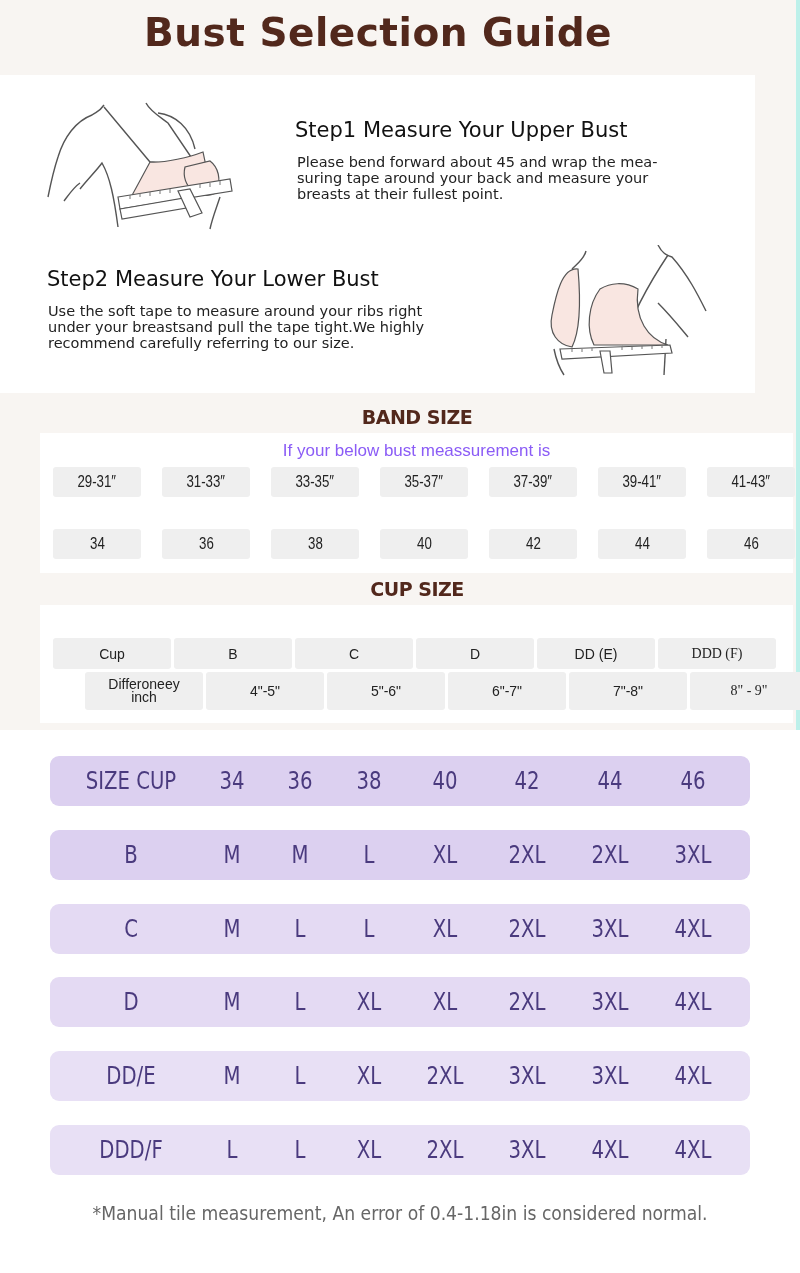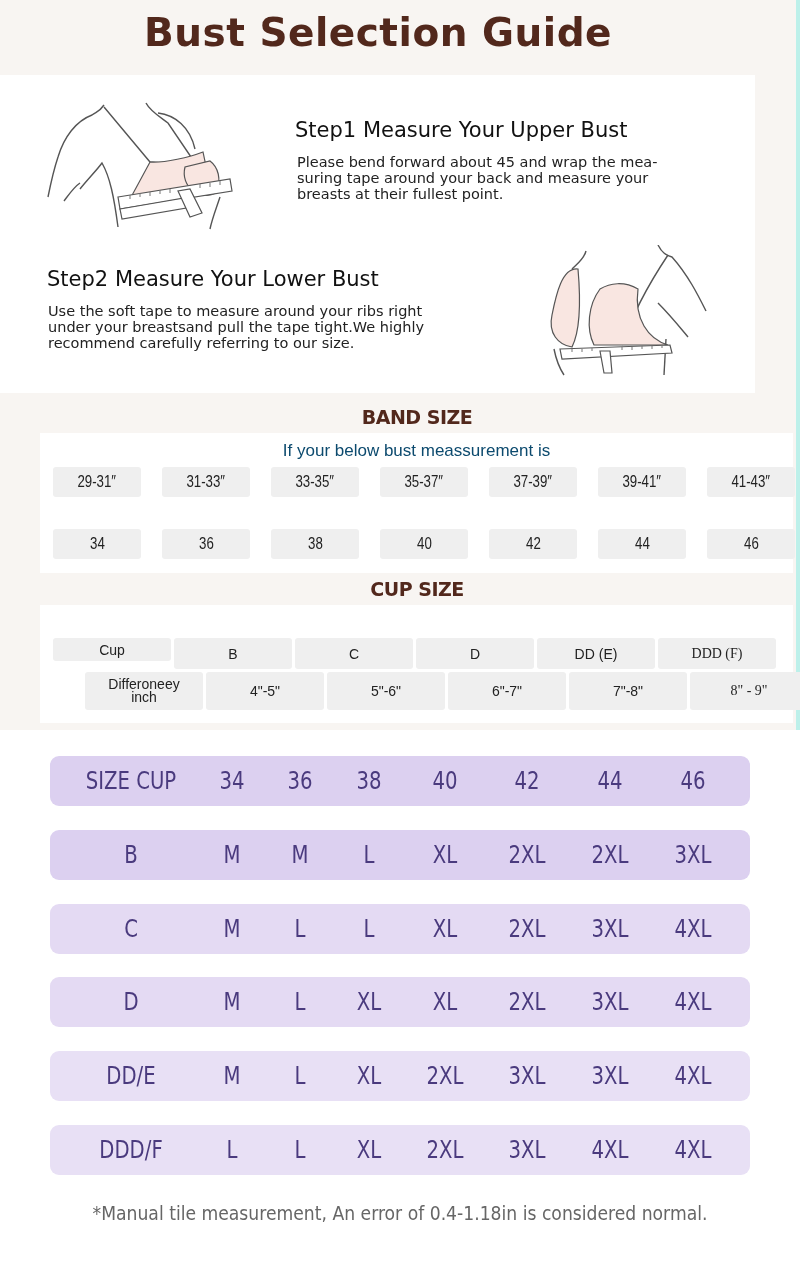--- a/index.html
+++ b/index.html
@@ -33,21 +33,21 @@
   }
 
   .section-title {
     position: absolute; left: 0; width: 834px; text-align: center;
     font-family: "DejaVu Sans", sans-serif; font-weight: bold;
     font-size: 19px; color: #52281c; letter-spacing: -0.5px;
   }
   .panel { position: absolute; left: 40px; width: 753px; background: #ffffff; }
   .caption {
     position: absolute; left: 0; width: 753px; text-align: center;
-    font-family: "Liberation Sans", sans-serif; font-size: 17px; color: #0c4a6e;
+    font-family: "Liberation Sans", sans-serif; font-size: 17px; color: #8b5cf6;
   }
   .cell-row { position: absolute; left: 13px; display: flex; gap: 21px; }
   .cell {
     width: 88px; height: 30px; background: #efefef; border-radius: 3px;
     display: flex; align-items: center; justify-content: center;
     font-family: "Liberation Sans", sans-serif; font-size: 17px; color: #222;
     transform-origin: center;
   }
   .cell span { display: inline-block; transform: scaleX(0.78); }
 
@@ -219,21 +219,21 @@
       </div>
     <div class="cell">
         <span>48</span>
       </div>
   </div>
 </div>
 
 <div class="section-title" style="top:578px;">CUP SIZE</div>
 <div class="panel" style="top:605px; height:118px;">
   <div class="cup-row" style="top:33px;">
-    <div class="cup-cell" style="height:23px;">Cup</div>
+    <div class="cup-cell" style="height:31px;">Cup</div>
     <div class="cup-cell" style="height:31px;">B</div>
     <div class="cup-cell" style="height:31px;">C</div>
     <div class="cup-cell" style="height:31px;">D</div>
     <div class="cup-cell" style="height:31px;">DD (E)</div>
     <div class="cup-cell serif" style="height:31px;">DDD (F)</div>
   </div>
   <div class="cup-row" style="top:67px;padding-left:32px;">
     <div class="cup-cell lbl" style="height:38px; width:118px; padding:0 14px;">Differoneey inch</div>
     <div class="cup-cell" style="height:38px;">4"-5"</div>
     <div class="cup-cell" style="height:38px;">5"-6"</div>

